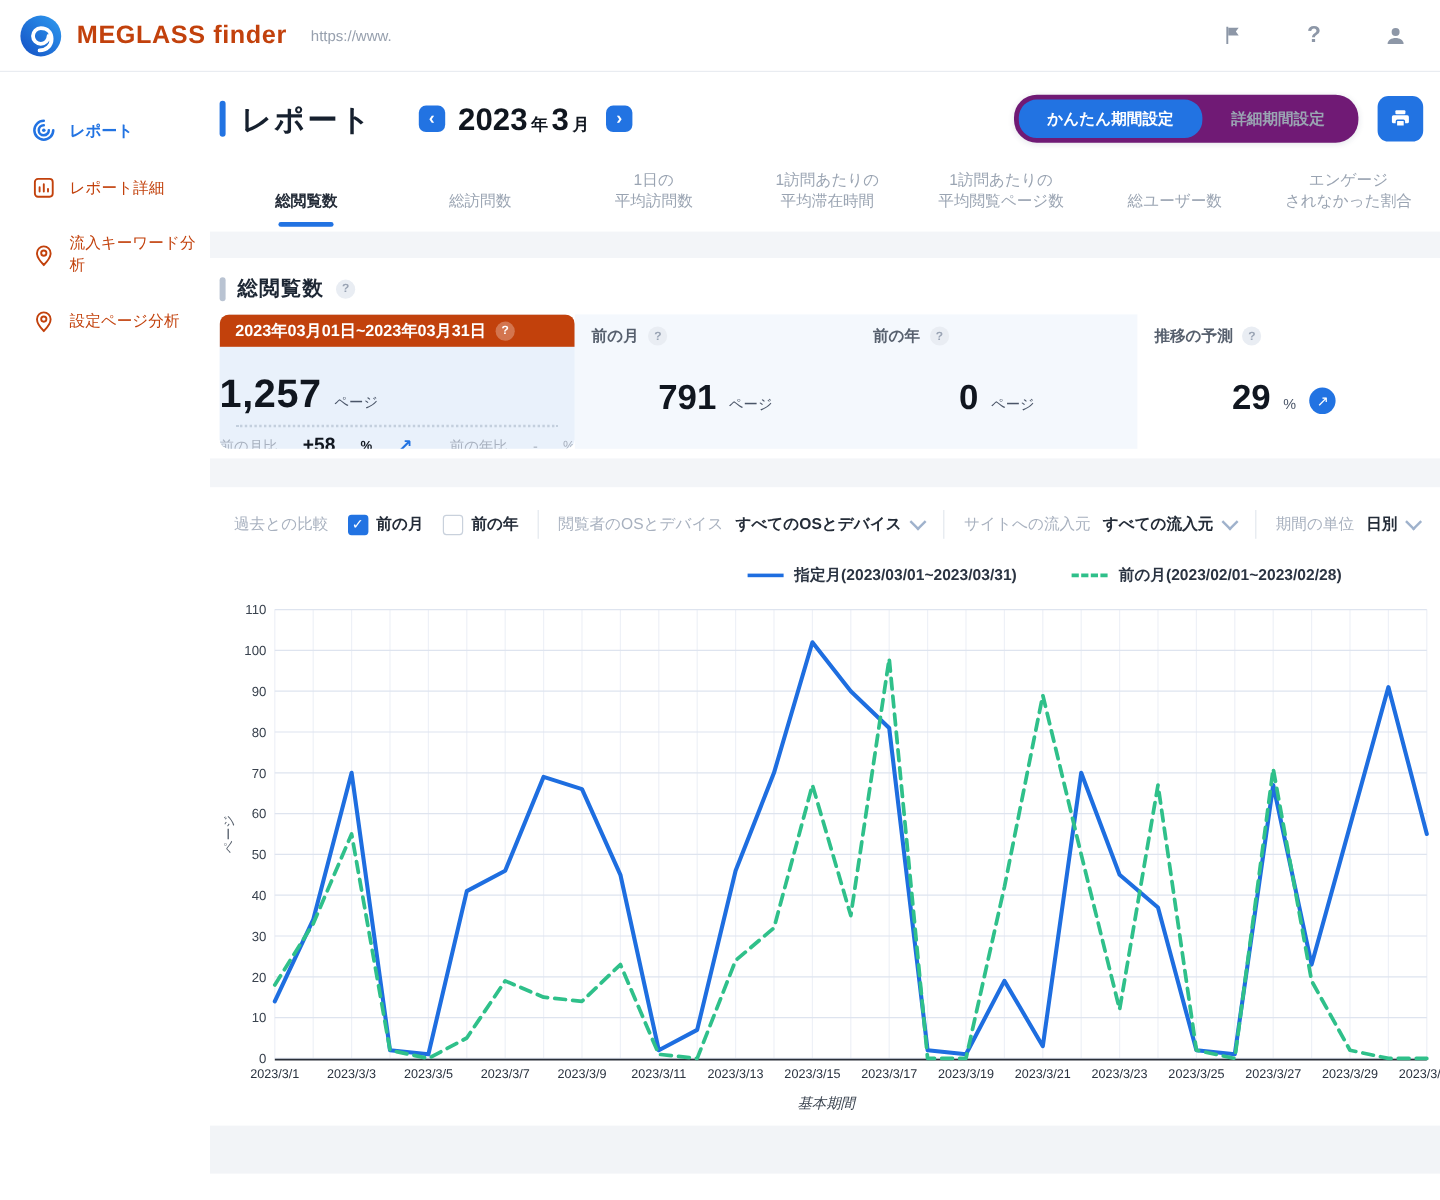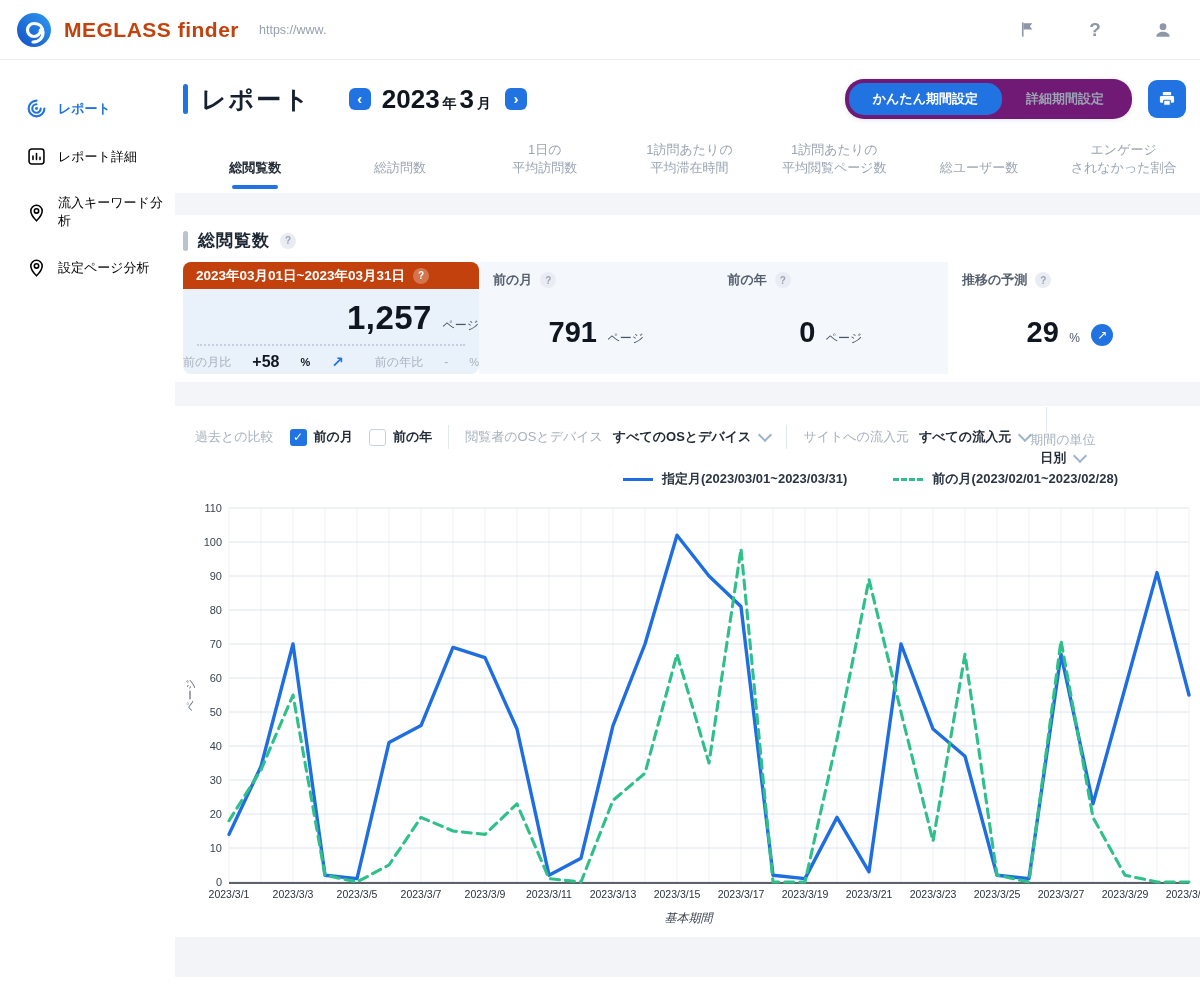--- a/index.html
+++ b/index.html
@@ -13,21 +13,21 @@
   .logo{display:flex;align-items:center;gap:10px}
   .brand{font-size:21px;font-weight:bold;color:#c2410c;letter-spacing:.5px}
   .url{margin-left:20px;font-size:12.5px;color:#97a0ae}
   .top-icons{margin-left:auto;display:flex;align-items:center;gap:46px;color:#8d97a7}
   .top-ic{width:22px;height:22px;display:flex;align-items:center;justify-content:center;cursor:pointer}
   .qmark{font-size:19px;font-weight:bold;color:#8d97a7}
   
   .layout{display:flex;height:940px}
   .sidebar{width:175px;box-sizing:border-box;padding:38px 0 0 26px;flex:none}
   .side-item{display:flex;align-items:center;gap:11px;margin-bottom:27px;cursor:pointer;
-    font-size:13px;color:#000000}
+    font-size:13px;color:#c2410c}
   .side-item .ic{width:21px;height:21px;flex:none}
   .side-item.active{color:#2273e2;font-weight:bold}
   .main{flex:1;min-width:0}
   .band{background:#f3f5f8}
   
   .title-row{display:flex;align-items:center;margin:17px 14px 0 8px;height:44px}
   .accent{width:5px;height:30px;background:#2273e2;border-radius:2.5px;margin-right:13px}
   .page-title{font-size:25px;font-weight:bold;letter-spacing:2px;color:#16202e}
   .date-nav{display:flex;align-items:center;margin-left:38px;gap:11px}
   .nav-btn{width:22px;height:22px;border-radius:6px;background:#2273e2;color:#fff;
@@ -55,21 +55,21 @@
   .accent-gray{width:5px;height:20px;background:#b9c3d2;border-radius:2.5px}
   .section-title{font-size:17px;font-weight:bold;color:#1d2734;letter-spacing:1px}
   .qbadge{width:16px;height:16px;border-radius:50%;background:#e9edf3;color:#9aa4b4;
     font-size:10px;font-weight:bold;display:inline-flex;align-items:center;justify-content:center;flex:none}
   
   .cards{display:flex;margin:0 8px;height:112px}
   .card1{width:296px;flex:none;background:#e9f1fb;border-radius:8px;overflow:hidden}
   .card1-head{height:27px;background:#c2410c;display:flex;align-items:center;gap:8px;
     padding-left:13px;color:#fff;font-size:13.5px;font-weight:bold}
   .card1-head .qbadge{background:rgba(255,255,255,.28);color:#fff}
-  .card1-val{text-align:right;padding-top:10px}
+  .card1-val{text-align:left;padding-top:20px}
   .big-num{font-size:33px;font-weight:bold;color:#10161f;letter-spacing:.5px}
   .unit{font-size:12px;color:#4a5568;margin-left:6px}
   .dotline{border-top:2px dotted #c3cfdd;margin:7px 14px 0}
   .card1-foot{display:flex;align-items:center;justify-content:space-between;gap:6px;padding-top:7px;font-size:12px}
   .foot-label{color:#a8b1bf}
   .foot-num{font-size:16px;font-weight:bold;color:#10161f}
   .foot-pct{font-size:11px;font-weight:bold;color:#10161f}
   .arrow-blue{color:#2273e2;font-size:15px;font-weight:bold}
   .dim{color:#a8b1bf}
   .panel23{flex:1;background:#f4f8fd;display:flex}
@@ -320,21 +320,21 @@
             </span>
           </span>
           <span style="display: flex; align-items: center;">
             <span class="vdiv"></span>
             <span class="f-label">サイトへの流入元</span>
             <span class="sel">
               <span class="sel-val">すべての流入元</span>
               <span class="chev"></span>
             </span>
           </span>
-          <span style="display: flex;  flex-direction: column;">
+          <span style="display: flex; align-items: center;">
             <span class="vdiv"></span>
             <span class="f-label">期間の単位</span>
             <span class="sel">
               <span class="sel-val">日別</span>
               <span class="chev"></span>
             </span>
           </span>
         </span>
     </div>
 

